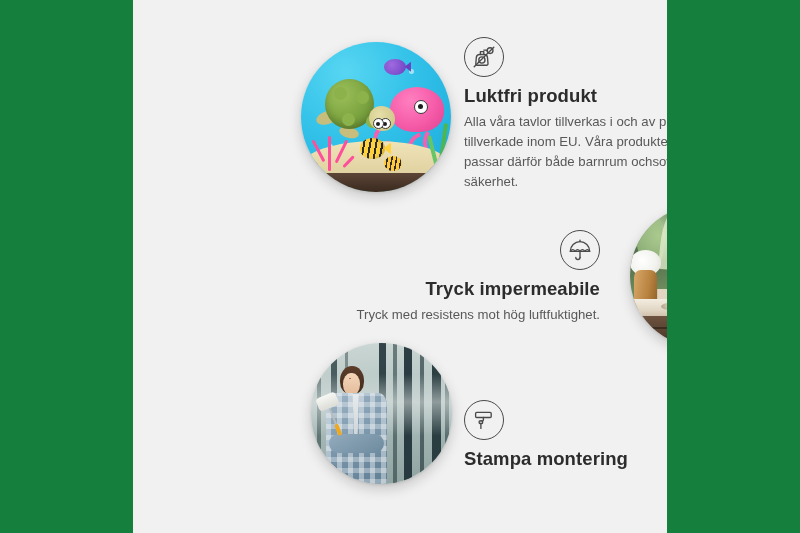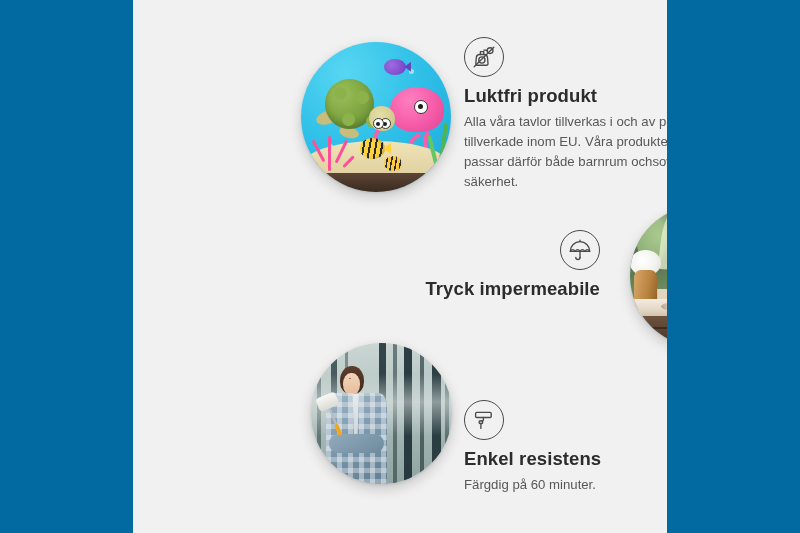--- a/index.html
+++ b/index.html
@@ -10,21 +10,21 @@
     height: 533px;
     overflow: hidden;
     background: #ffffff;
     font-family: "Liberation Sans", sans-serif;
   }
 
   #stage {
     position: relative;
     width: 800px;
     height: 533px;
-    background: #0369a1;
+    background: #15803d;
   }
 
   
   #panel {
     position: absolute;
     left: 133px;
     top: 0;
     width: 534px;
     height: 533px;
     background: #f1f1f1;
@@ -427,31 +427,31 @@
           <svg width="26" height="26" viewBox="0 0 26 26" fill="none" stroke="#4a4a4a" stroke-width="1.35" stroke-linecap="round" stroke-linejoin="round">
             <path d="M3.3 14.3a9.7 9.7 0 0 1 19.4 0z"></path>
             <path d="M3.3 14.3c1.6-2.3 3.2-2.3 4.9 0 1.6-2.3 3.2-2.3 4.8 0 1.6-2.3 3.2-2.3 4.9 0 1.6-2.3 3.2-2.3 4.8 0"></path>
             <line x1="13" y1="14.3" x2="13" y2="20.4"></line>
             <path d="M13 20.4a2.1 2.1 0 0 1-4.2 0"></path>
             <line x1="13" y1="4.6" x2="13" y2="3.1"></line>
           </svg>
         </div>
       </div>
       <div class="f-title">Tryck impermeabile</div>
+      <div class="f-body">Tryck med resistens mot hög luftfuktighet.</div>
     </div>
 
     <div class="feature" id="feature-mounting">
       <div class="icon-wrap">
         <div class="icon-circle">
           <svg width="26" height="26" viewBox="0 0 26 26" fill="none" stroke="#4a4a4a" stroke-width="1.35" stroke-linecap="round" stroke-linejoin="round">
             <rect x="4.6" y="5.3" width="15.6" height="5.2" rx="1.1"></rect>
             <path d="M12.4 10.5v2.2a1.2 1.2 0 0 1-1.2 1.2H9.9"></path>
             <rect x="8.2" y="13.9" width="3.4" height="2.6" rx="0.7"></rect>
             <line x1="9.9" y1="16.5" x2="9.9" y2="21.4"></line>
           </svg>
         </div>
       </div>
-      <div class="f-title">Enkel resistens</div>
-      <div class="f-body">Färgdig på 60 minuter.</div>
+      <div class="f-title">Stampa montering</div>
     </div>
 
   </div>
 </div>
 
 </body></html>

